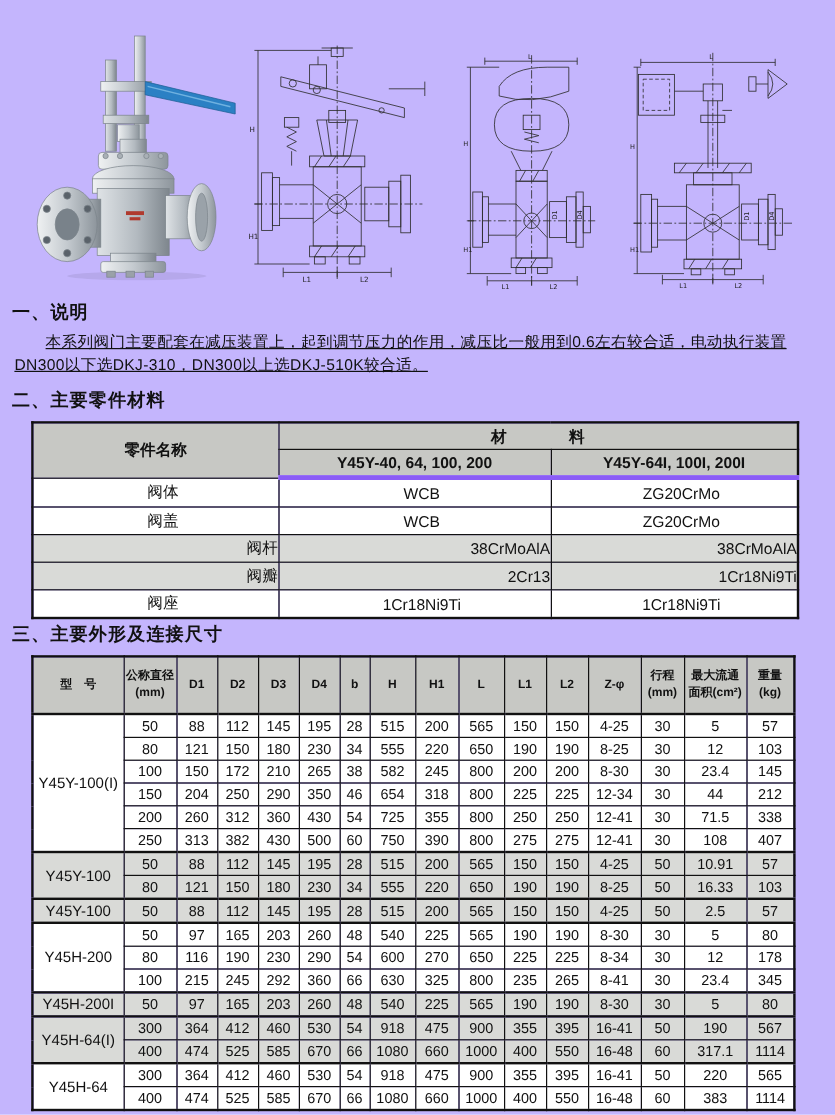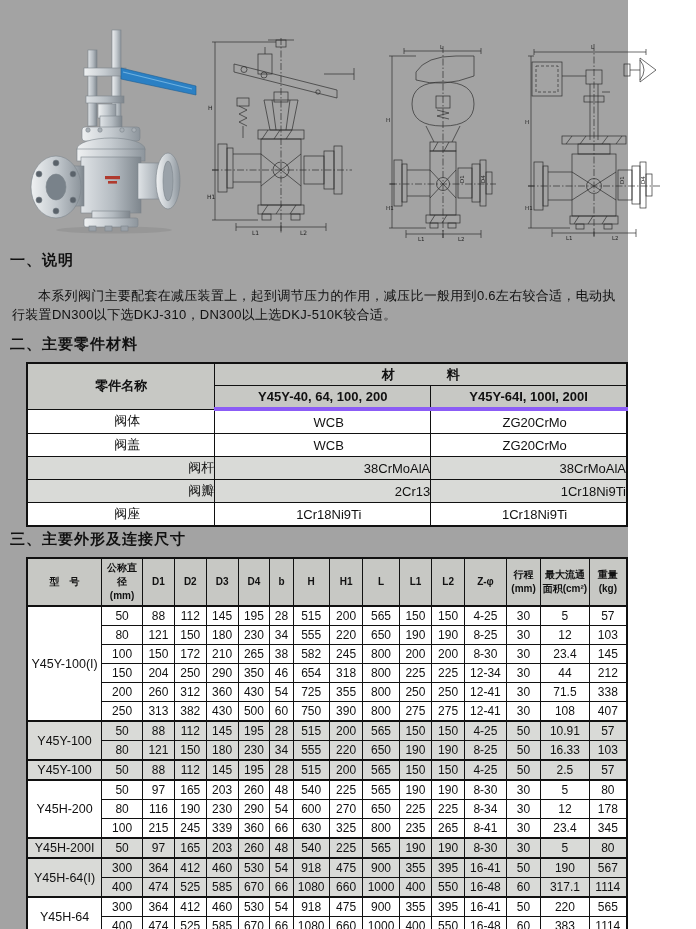--- a/index.html
+++ b/index.html
@@ -1,25 +1,25 @@
 <!DOCTYPE html>
 <html><head>
 <meta charset="utf-8">
 <style>
   html,body{margin:0;padding:0;}
   body{
     width:696px;height:929px;background:#ffffff;
     font-family:"Liberation Sans","DejaVu Sans",sans-serif;
     color:#111;position:relative;overflow:hidden;
   }
-  .page{width:628px;height:929px;background:#a3a3a3;}
+  .page{width:696px;height:929px;background:#c4b5fd;}
   .figures{position:relative;height:248px;width:696px;}
   .fig{position:absolute;}
   h3.sec{margin:0;padding:3px 0 2px 10px;font-size:15px;font-weight:bold;letter-spacing:1px;}
-  p.desc{margin:14px 12px 8px 12px;font-size:13px;line-height:19px;text-indent:2em;letter-spacing:0.3px;}
+  p.desc{margin:3px 12px 8px 12px;font-size:13px;line-height:19px;text-indent:2em;letter-spacing:0.3px;text-decoration:underline;}
   table{border-collapse:collapse;table-layout:fixed;margin:6px 0 0 26px;border:2px solid #111;}
   th,td{border:1px solid #111;text-align:center;padding:0;overflow:hidden;white-space:nowrap;}
   
   .materials th{background:#c7c8c4;font-weight:bold;font-size:13px;height:21px;}
   .materials td{font-size:13px;height:22px;background:#fff;padding-left:12px;}
   .materials tr.shade td{background:#d9dad7;text-align:right;}
   .materials tr.h2 th{border-bottom:4px solid #8b5cf6;}
   
   .dims th{background:#c7c8c4;font-weight:bold;font-size:10px;line-height:14px;height:44px;padding:1px 0;white-space:normal;}
   .dims td{font-size:12px;height:18px;background:#fff;}
@@ -543,21 +543,21 @@
           <td>225</td>
           <td>8-34</td>
           <td>30</td>
           <td>12</td>
           <td>178</td>
         </tr>
         <tr>
           <td>100</td>
           <td>215</td>
           <td>245</td>
-          <td>339</td>
+          <td>292</td>
           <td>360</td>
           <td>66</td>
           <td>630</td>
           <td>325</td>
           <td>800</td>
           <td>235</td>
           <td>265</td>
           <td>8-41</td>
           <td>30</td>
           <td>23.4</td>

